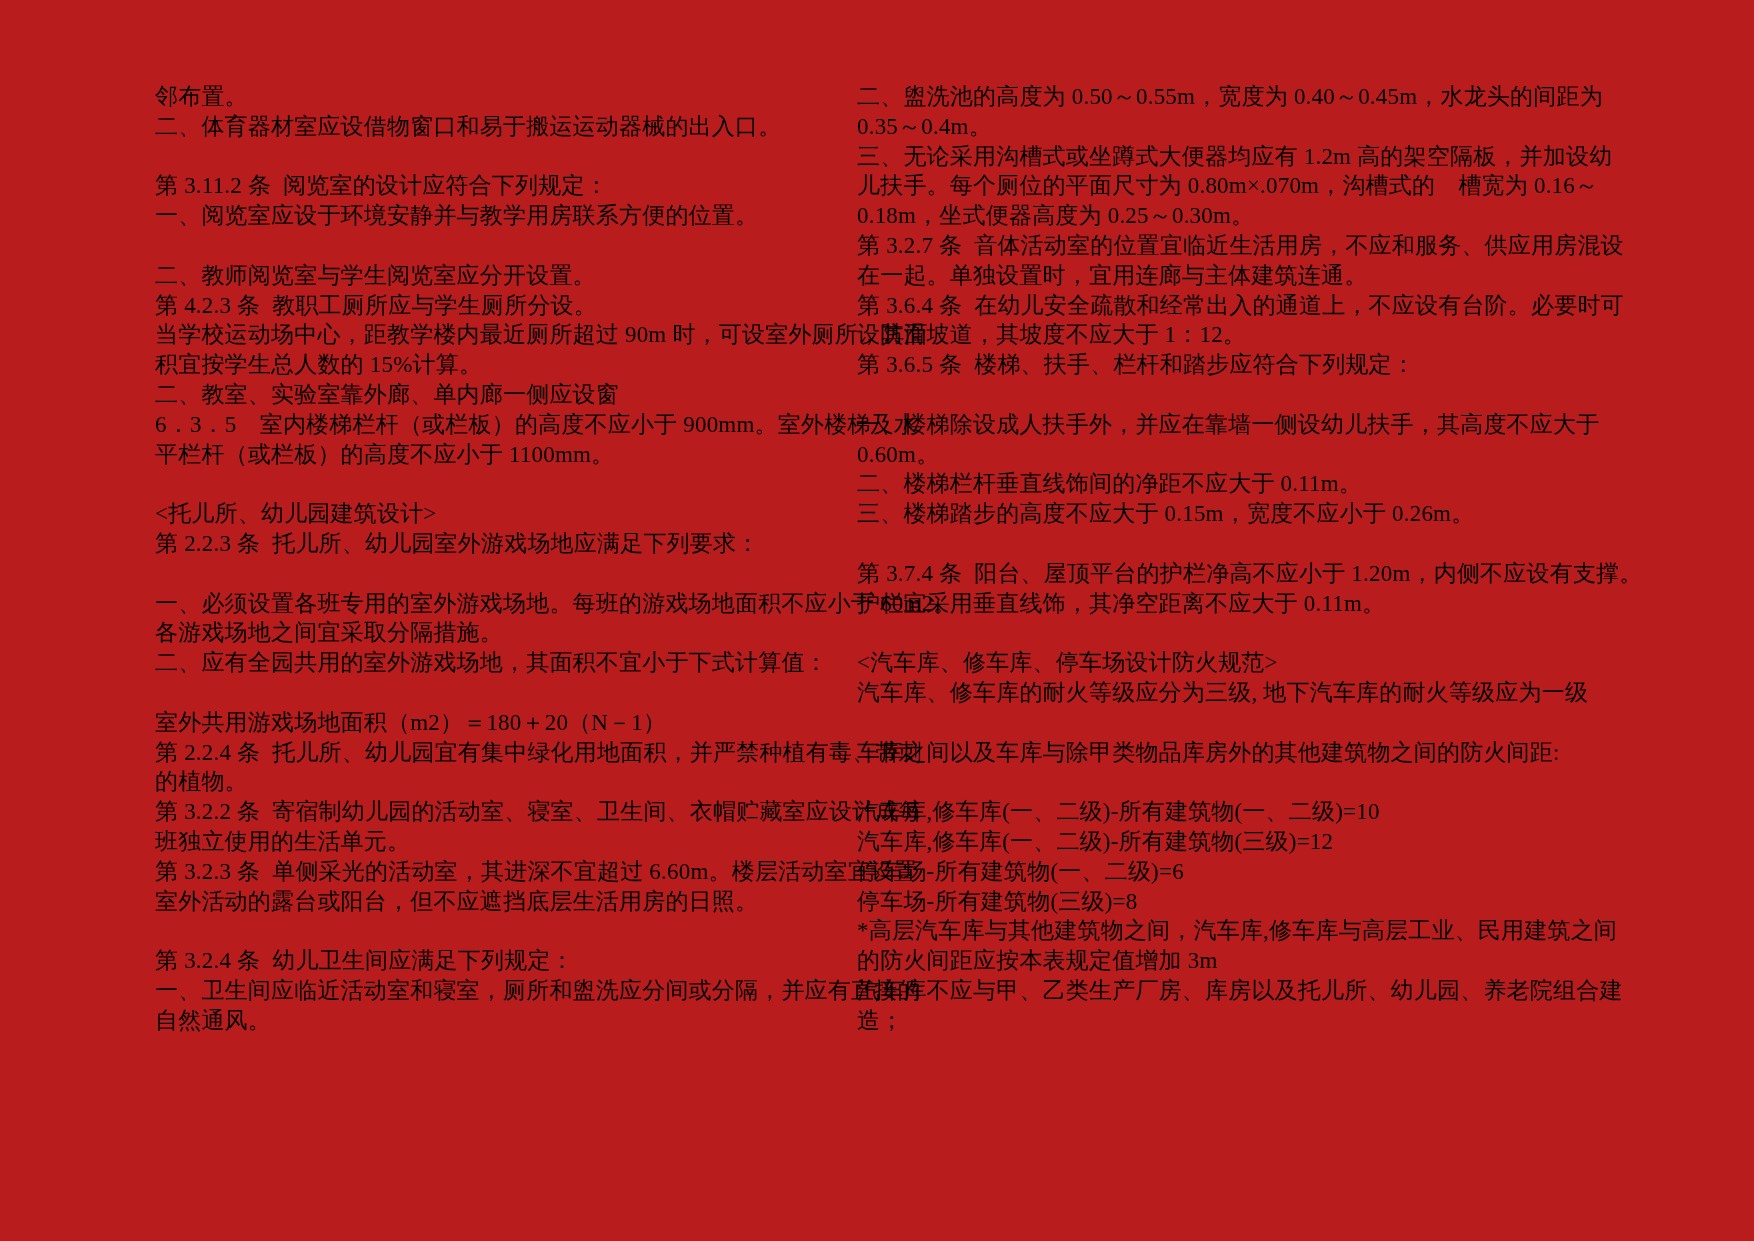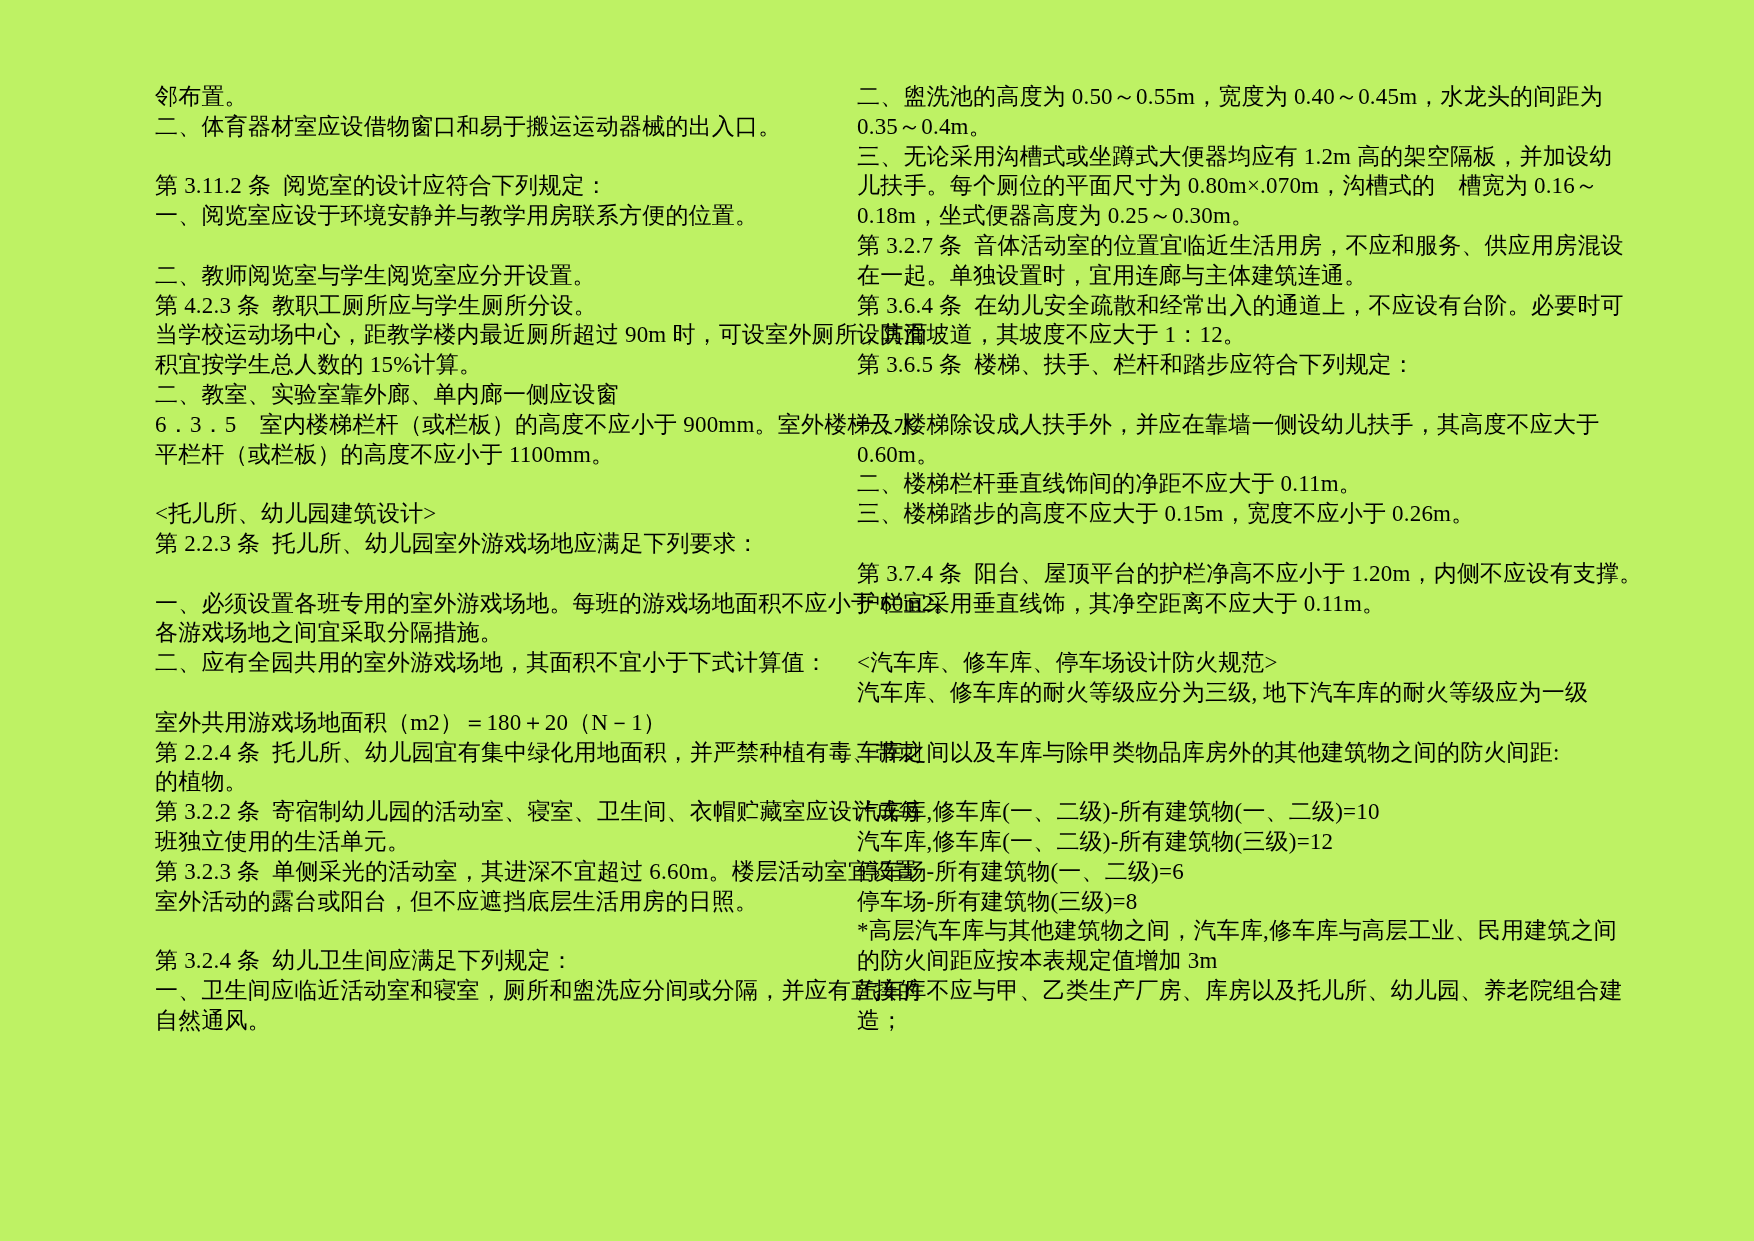--- a/index.html
+++ b/index.html
@@ -4,21 +4,21 @@
 <style>
   html, body {
     margin: 0;
     padding: 0;
     background: #ffffff;
   }
   .page {
     position: relative;
     width: 1754px;
     height: 1241px;
-    background: #bef264;
+    background: #b91c1c;
     overflow: hidden;
     font-family: "Liberation Serif", "DejaVu Serif", serif;
     color: #000000;
   }
   .column {
     position: absolute;
     top: 82px;
     font-size: 23px;
     line-height: 29.8px;
     white-space: pre;

